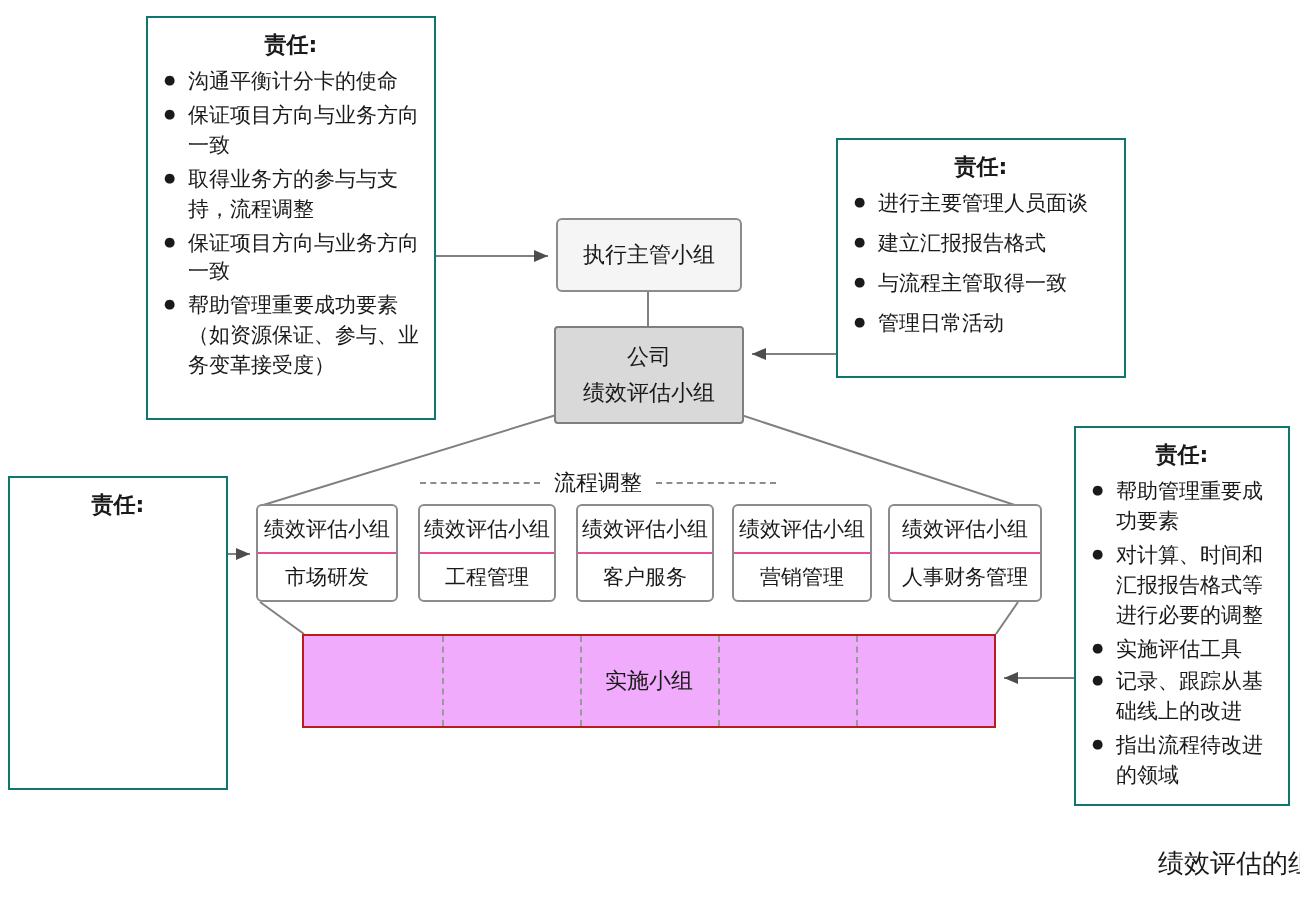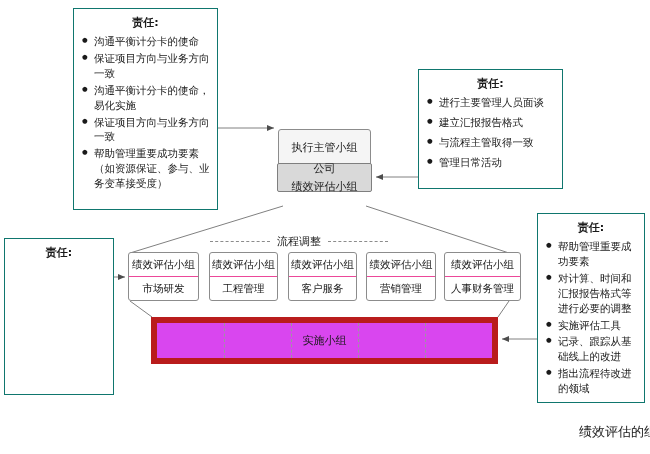--- a/index.html
+++ b/index.html
@@ -16,32 +16,32 @@
   .resp-title{text-align:center;font-weight:bold;font-size:11px;margin:1px 0 4px 0;}
   .resp-list{list-style:none;margin:0;padding:0;font-size:10.5px;line-height:1.42;}
   .resp-list li{position:relative;padding-left:13px;margin-bottom:2px;}
   .resp-list li::before{content:"●";position:absolute;left:1px;top:2px;font-size:6.5px;}
   .resp-list.spaced li{margin-bottom:5px;}
   .node{
     position:absolute;z-index:2;box-sizing:border-box;border:1px solid #8c8c8c;
     display:flex;flex-direction:column;align-items:center;justify-content:center;
     text-align:center;font-size:11px;background:#ffffff;
   }
-  .node-exec{background:#f5f5f5;border-radius:3px;margin-top:20px;}
+  .node-exec{background:#f5f5f5;border-radius:3px;}
   .node-company{background:#d9d9d9;border-color:#7f7f7f;border-radius:2px;line-height:1.55;}
   .dept-box{
     position:absolute;z-index:2;box-sizing:border-box;border:1px solid #8c8c8c;
     border-radius:3px;background:#ffffff;display:flex;flex-direction:column;
     font-size:10.5px;text-align:center;
   }
   .dept-cell{flex:1;display:flex;align-items:center;justify-content:center;}
   .dept-cell.bottom{border-top:1px solid #ec4899;}
   .impl-box{
-    position:absolute;z-index:2;box-sizing:border-box;border:6px solid #b91c1c;
-    background:#d946ef;display:flex;align-items:center;justify-content:center;
+    position:absolute;z-index:2;box-sizing:border-box;border:1px solid #b91c1c;
+    background:#f0abfc;display:flex;align-items:center;justify-content:center;
     font-size:11px;
   }
   .impl-div{position:absolute;top:0;bottom:0;width:0;border-left:1px dashed #9a9a9a;}
   .process-label{
     position:absolute;z-index:2;display:flex;align-items:center;gap:7px;
     font-size:11px;white-space:nowrap;
   }
   .dash-run{width:60px;height:0;border-top:1px dashed #8c8c8c;}
   .diagram-title{
     position:absolute;z-index:2;width:100%;text-align:right;
@@ -71,21 +71,21 @@
     <line x1="418" y1="177" x2="376" y2="177" stroke="#808080" stroke-width="1" marker-end="url(#arr)"></line>
     <line x1="114" y1="277" x2="125" y2="277" stroke="#808080" stroke-width="1" marker-end="url(#arr)"></line>
     <line x1="537" y1="339" x2="502" y2="339" stroke="#808080" stroke-width="1" marker-end="url(#arr)"></line>
   </svg>
 
   <div class="resp-box" style="left:73px;top:8px;width:145px;height:202px;">
     <div class="resp-title">责任:</div>
     <ul class="resp-list">
       <li>沟通平衡计分卡的使命</li>
       <li>保证项目方向与业务方向一致</li>
-      <li>沟通平衡计分卡的使命，易化实施</li>
+      <li>取得业务方的参与与支持，流程调整</li>
       <li>保证项目方向与业务方向一致</li>
       <li>帮助管理重要成功要素（如资源保证、参与、业务变革接受度）</li>
     </ul>
   </div>
 
   <div class="resp-box" style="left:418px;top:69px;width:145px;height:120px;">
     <div class="resp-title">责任:</div>
     <ul class="resp-list spaced">
       <li>进行主要管理人员面谈</li>
       <li>建立汇报报告格式</li>
@@ -106,21 +106,21 @@
       <li>实施评估工具</li>
       <li>记录、跟踪从基础线上的改进</li>
       <li>指出流程待改进的领域</li>
     </ul>
   </div>
 
   <div class="node node-exec" style="left:278px;top:109px;width:93px;height:37px;">
     <span>执行主管小组</span>
   </div>
 
-  <div class="node node-company" style="left:277px;top:163px;width:95px;height:29px;">
+  <div class="node node-company" style="left:277px;top:163px;width:95px;height:49px;">
     <span>公司</span>
     <span>绩效评估小组</span>
   </div>
 
   <div class="process-label" style="left:210px;top:234px;">
     <span class="dash-run"></span>
     <span>流程调整</span>
     <span class="dash-run"></span>
   </div>
 

